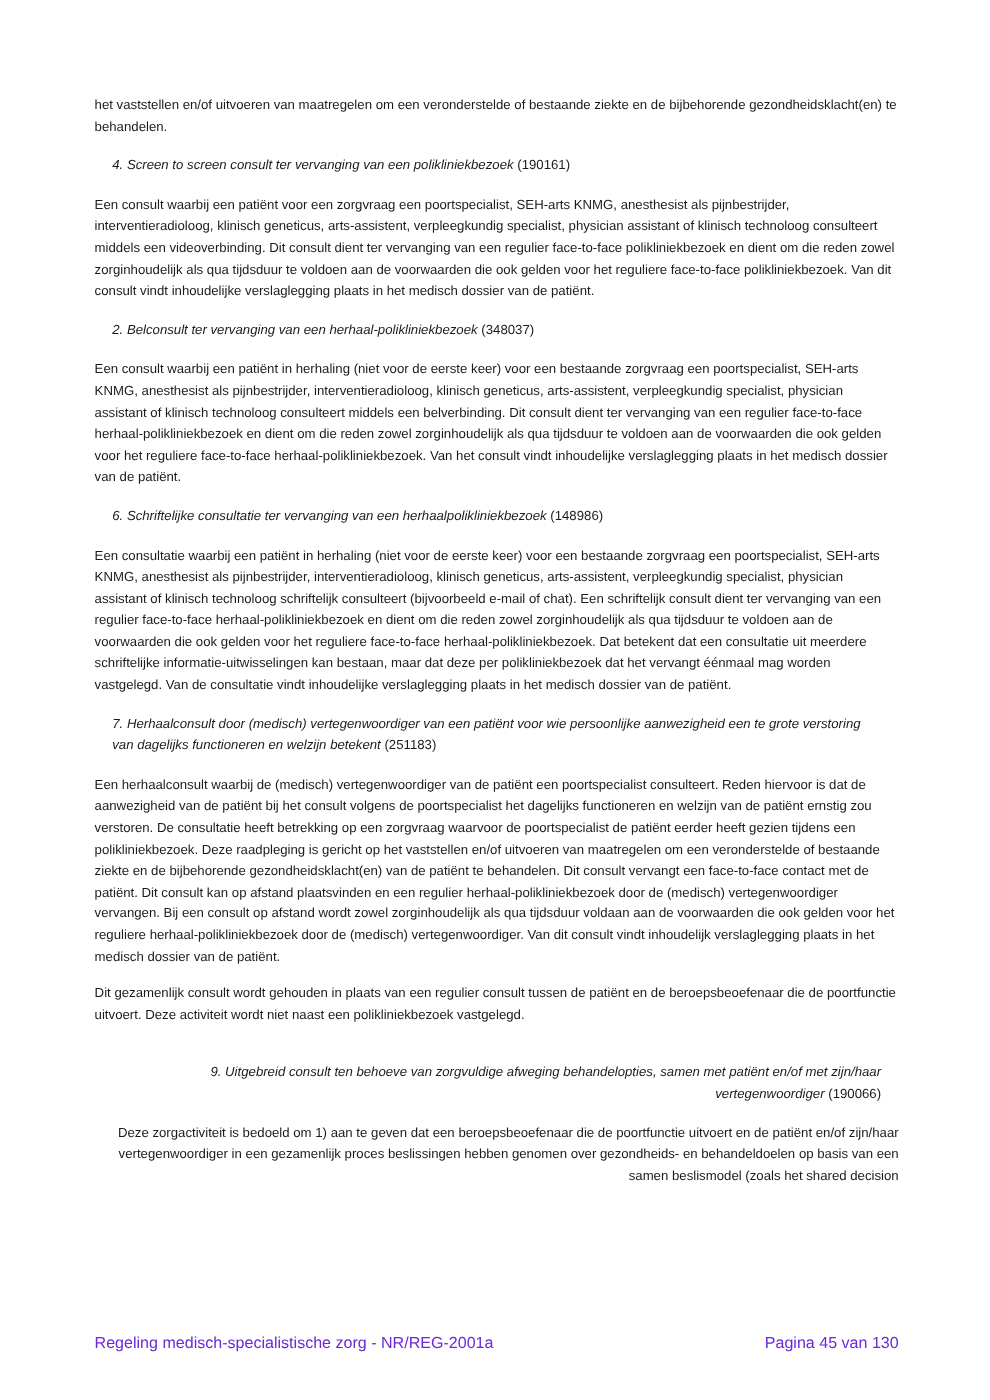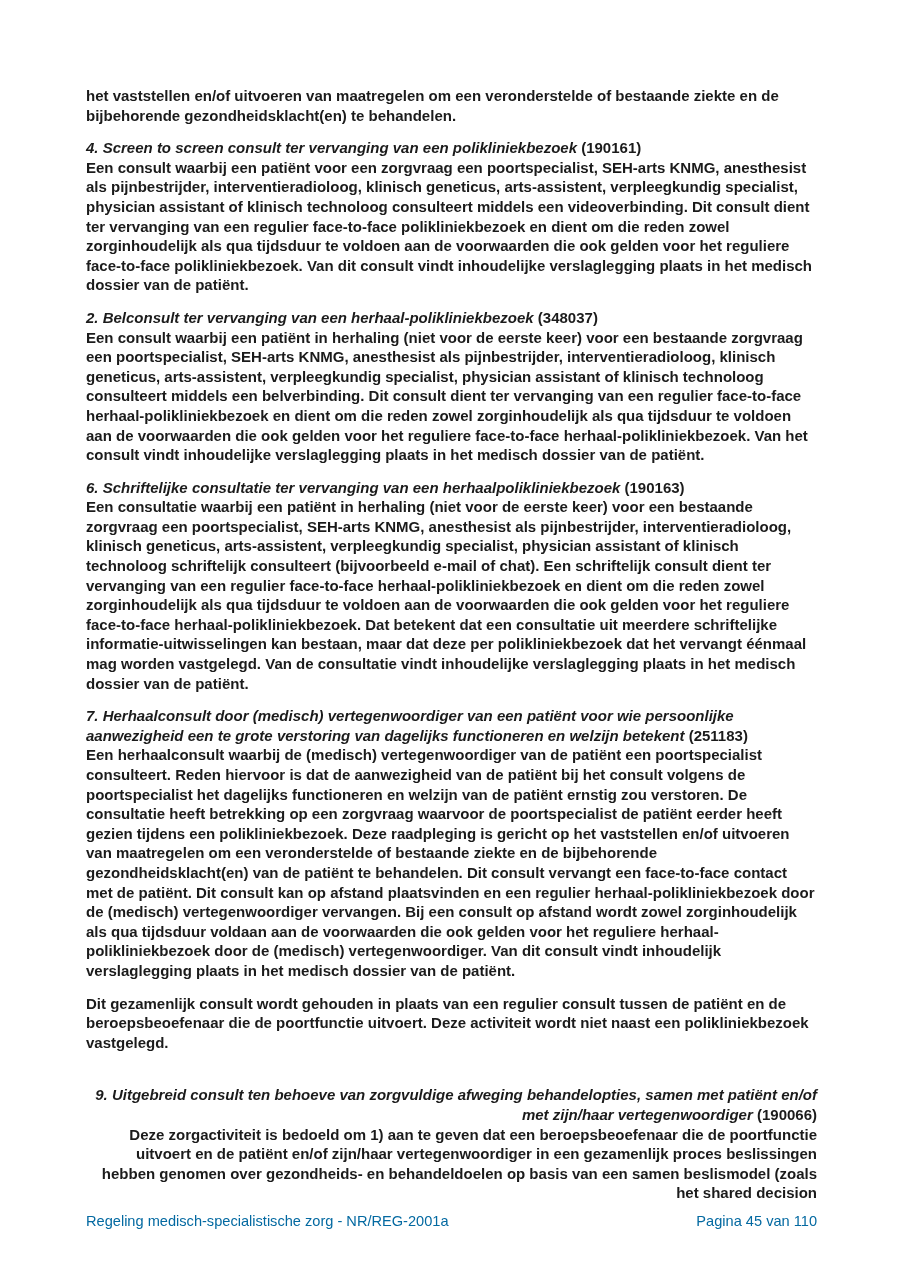--- a/index.html
+++ b/index.html
@@ -14,27 +14,26 @@
     background: #ffffff;
     overflow: hidden;
     font-family: "Liberation Sans", sans-serif;
     color: #1b1b1b;
   }
   .content {
     position: absolute;
     left: 86px;
     top: 86px;
     width: 731px;
-    font-size: 15px;
+    font-size: 12px;
     line-height: 19.6px;
     text-align: left;
-    font-weight: bold;
   }
   .content p {
-    margin: 0;
+    margin: 16px;
   }
   p.body-par {
     margin: 0 0 0 0;
   }
   section.consult-section {
     margin-top: 13px;
   }
   p.section-heading {
     font-style: italic;
   }
@@ -48,42 +47,42 @@
   }
   footer.page-footer {
     position: absolute;
     left: 86px;
     top: 1212px;
     width: 731px;
     display: flex;
     justify-content: space-between;
     font-size: 14.6px;
     line-height: 19px;
-    color: #0369a1;
+    color: #6d28d9;
   }
 </style>
 </head>
 <body>
 
 <div class="page">
   <div class="content">
     <p class="body-par">het vaststellen en/of uitvoeren van maatregelen om een veronderstelde of bestaande ziekte en de bijbehorende gezondheidsklacht(en) te behandelen.</p>
     <div id="sections">
   <section class="consult-section">
     <p class="section-heading"><span class="heading-title">4. Screen to screen consult ter vervanging van een polikliniekbezoek</span> <span class="heading-code">(190161)</span></p>
     <p class="body-par">Een consult waarbij een patiënt voor een zorgvraag een poortspecialist, SEH-arts KNMG, anesthesist als pijnbestrijder, interventieradioloog, klinisch geneticus, arts-assistent, verpleegkundig specialist, physician assistant of klinisch technoloog consulteert middels een videoverbinding. Dit consult dient ter vervanging van een regulier face-to-face polikliniekbezoek en dient om die reden zowel zorginhoudelijk als qua tijdsduur te voldoen aan de voorwaarden die ook gelden voor het reguliere face-to-face polikliniekbezoek. Van dit consult vindt inhoudelijke verslaglegging plaats in het medisch dossier van de patiënt.</p>
   </section>
 
   <section class="consult-section">
     <p class="section-heading"><span class="heading-title">2. Belconsult ter vervanging van een herhaal-polikliniekbezoek</span> <span class="heading-code">(348037)</span></p>
     <p class="body-par">Een consult waarbij een patiënt in herhaling (niet voor de eerste keer) voor een bestaande zorgvraag een poortspecialist, SEH-arts KNMG, anesthesist als pijnbestrijder, interventieradioloog, klinisch geneticus, arts-assistent, verpleegkundig specialist, physician assistant of klinisch technoloog consulteert middels een belverbinding. Dit consult dient ter vervanging van een regulier face-to-face herhaal-polikliniekbezoek en dient om die reden zowel zorginhoudelijk als qua tijdsduur te voldoen aan de voorwaarden die ook gelden voor het reguliere face-to-face herhaal-polikliniekbezoek. Van het consult vindt inhoudelijke verslaglegging plaats in het medisch dossier van de patiënt.</p>
   </section>
 
   <section class="consult-section">
-    <p class="section-heading"><span class="heading-title">6. Schriftelijke consultatie ter vervanging van een herhaalpolikliniekbezoek</span> <span class="heading-code">(190163)</span></p>
+    <p class="section-heading"><span class="heading-title">6. Schriftelijke consultatie ter vervanging van een herhaalpolikliniekbezoek</span> <span class="heading-code">(148986)</span></p>
     <p class="body-par">Een consultatie waarbij een patiënt in herhaling (niet voor de eerste keer) voor een bestaande zorgvraag een poortspecialist, SEH-arts KNMG, anesthesist als pijnbestrijder, interventieradioloog, klinisch geneticus, arts-assistent, verpleegkundig specialist, physician assistant of klinisch technoloog schriftelijk consulteert (bijvoorbeeld e-mail of chat). Een schriftelijk consult dient ter vervanging van een regulier face-to-face herhaal-polikliniekbezoek en dient om die reden zowel zorginhoudelijk als qua tijdsduur te voldoen aan de voorwaarden die ook gelden voor het reguliere face-to-face herhaal-polikliniekbezoek. Dat betekent dat een consultatie uit meerdere schriftelijke informatie-uitwisselingen kan bestaan, maar dat deze per polikliniekbezoek dat het vervangt éénmaal mag worden vastgelegd. Van de consultatie vindt inhoudelijke verslaglegging plaats in het medisch dossier van de patiënt.</p>
   </section>
 
   <section class="consult-section">
     <p class="section-heading"><span class="heading-title">7. Herhaalconsult door (medisch) vertegenwoordiger van een patiënt voor wie persoonlijke aanwezigheid een te grote verstoring van dagelijks functioneren en welzijn betekent</span> <span class="heading-code">(251183)</span></p>
     <p class="body-par">Een herhaalconsult waarbij de (medisch) vertegenwoordiger van de patiënt een poortspecialist consulteert. Reden hiervoor is dat de aanwezigheid van de patiënt bij het consult volgens de poortspecialist het dagelijks functioneren en welzijn van de patiënt ernstig zou verstoren. De consultatie heeft betrekking op een zorgvraag waarvoor de poortspecialist de patiënt eerder heeft gezien tijdens een polikliniekbezoek. Deze raadpleging is gericht op het vaststellen en/of uitvoeren van maatregelen om een veronderstelde of bestaande ziekte en de bijbehorende gezondheidsklacht(en) van de patiënt te behandelen. Dit consult vervangt een face-to-face contact met de patiënt. Dit consult kan op afstand plaatsvinden en een regulier herhaal-polikliniekbezoek door de (medisch) vertegenwoordiger vervangen. Bij een consult op afstand wordt zowel zorginhoudelijk als qua tijdsduur voldaan aan de voorwaarden die ook gelden voor het reguliere herhaal-polikliniekbezoek door de (medisch) vertegenwoordiger. Van dit consult vindt inhoudelijk verslaglegging plaats in het medisch dossier van de patiënt.</p>
   </section>
 
   <section class="consult-section">
     <p class="body-par">Dit gezamenlijk consult wordt gehouden in plaats van een regulier consult tussen de patiënt en de beroepsbeoefenaar die de poortfunctie uitvoert. Deze activiteit wordt niet naast een polikliniekbezoek vastgelegd.</p>
@@ -91,15 +90,15 @@
 
   <section class="consult-section">
     <p class="section-heading"><span class="heading-title">9. Uitgebreid consult ten behoeve van zorgvuldige afweging behandelopties, samen met patiënt en/of met zijn/haar vertegenwoordiger</span> <span class="heading-code">(190066)</span></p>
     <p class="body-par">Deze zorgactiviteit is bedoeld om 1) aan te geven dat een beroepsbeoefenaar die de poortfunctie uitvoert en de patiënt en/of zijn/haar vertegenwoordiger in een gezamenlijk proces beslissingen hebben genomen over gezondheids- en behandeldoelen op basis van een samen beslismodel (zoals het shared decision</p>
   </section>
 </div>
   </div>
 
   <footer class="page-footer">
     <span>Regeling medisch-specialistische zorg - NR/REG-2001a</span>
-    <span>Pagina 45 van 110</span>
+    <span>Pagina 45 van 130</span>
   </footer>
 </div>
 
 </body></html>

